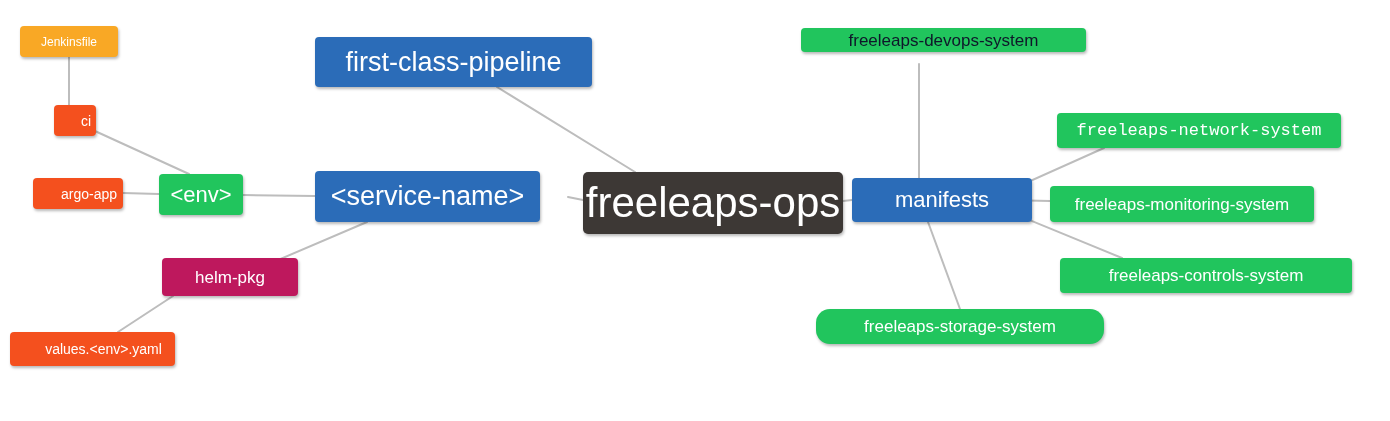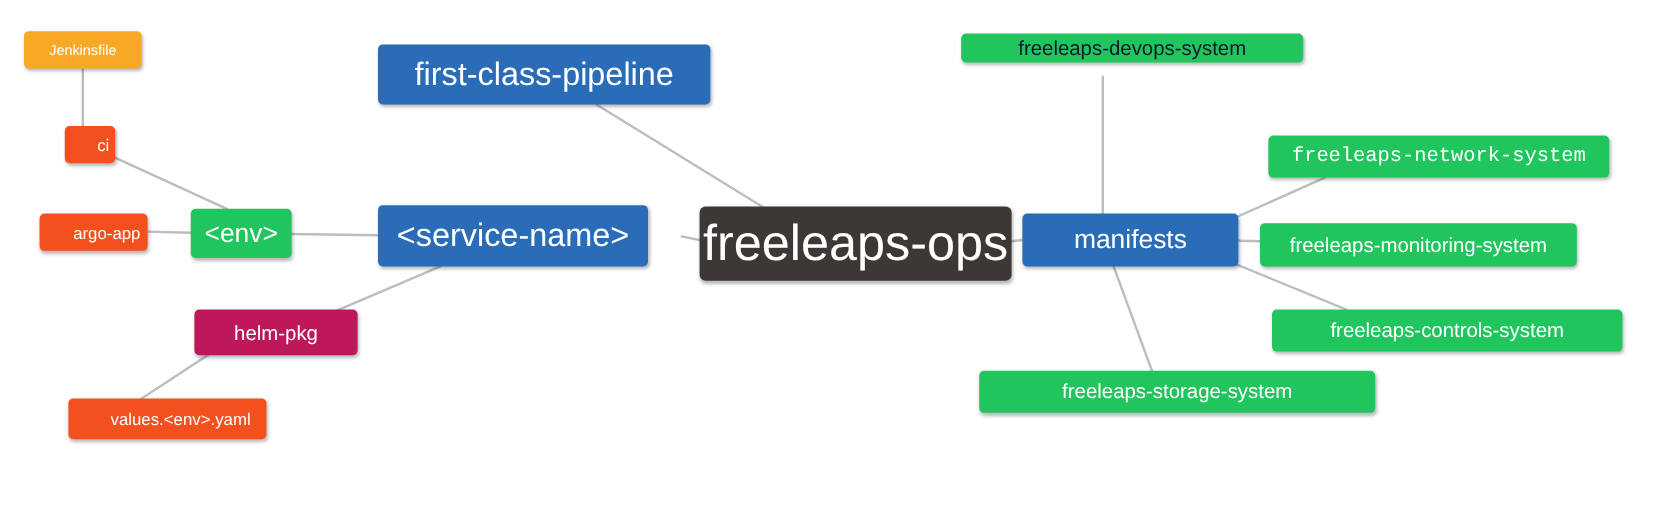--- a/index.html
+++ b/index.html
@@ -104,32 +104,32 @@
       </div>
       <div class="node lvl-5" style="left: 20px; top: 26px; width: 98px; height: 31px; background: rgb(249, 168, 37); color: rgb(255, 255, 255);">
         <span>Jenkinsfile</span>
       </div>
       <div class="node lvl-4" style="left: 54px; top: 105px; width: 30px; height: 31px; background: rgb(244, 80, 30); color: rgb(255, 255, 255);">
         <span>ci</span>
       </div>
       <div class="node lvl-4" style="left: 33px; top: 178px; width: 90px; height: 31px; background: rgb(244, 80, 30); color: rgb(255, 255, 255);">
         <span>argo-app</span>
       </div>
-      <div class="node lvl-4" style="left: 10px; top: 332px; width: 165px; height: 34px; background: rgb(244, 80, 30); color: rgb(255, 255, 255); margin-left: 47px;">
+      <div class="node lvl-4" style="left: 10px; top: 332px; width: 165px; height: 34px; background: rgb(244, 80, 30); color: rgb(255, 255, 255);">
         <span>values.&lt;env&gt;.yaml</span>
       </div>
       <div class="node lvl-3" style="left: 801px; top: 28px; width: 285px; height: 24px; background: rgb(33, 197, 93); color: #0f172a;">
         <span>freeleaps-devops-system</span>
       </div>
       <div class="node lvl-3" style="left: 1057px; top: 113px; width: 284px; height: 35px; background: rgb(33, 197, 93); color: rgb(255, 255, 255); font-family: Liberation Mono, monospace;">
         <span>freeleaps-network-system</span>
       </div>
       <div class="node lvl-3" style="left: 1050px; top: 186px; width: 264px; height: 36px; background: rgb(33, 197, 93); color: rgb(255, 255, 255);">
         <span>freeleaps-monitoring-system</span>
       </div>
       <div class="node lvl-3" style="left: 1060px; top: 258px; width: 292px; height: 35px; background: rgb(33, 197, 93); color: rgb(255, 255, 255);">
         <span>freeleaps-controls-system</span>
       </div>
-      <div class="node lvl-3" style="left: 816px; top: 309px; width: 330px; height: 35px; background: rgb(33, 197, 93); color: rgb(255, 255, 255);">
+      <div class="node lvl-3" style="left: 816px; top: 309px; width: 288px; height: 35px; background: rgb(33, 197, 93); color: rgb(255, 255, 255); border-radius: 14px;">
         <span>freeleaps-storage-system</span>
       </div>
     </div>
 </div>
 
 </body></html>

